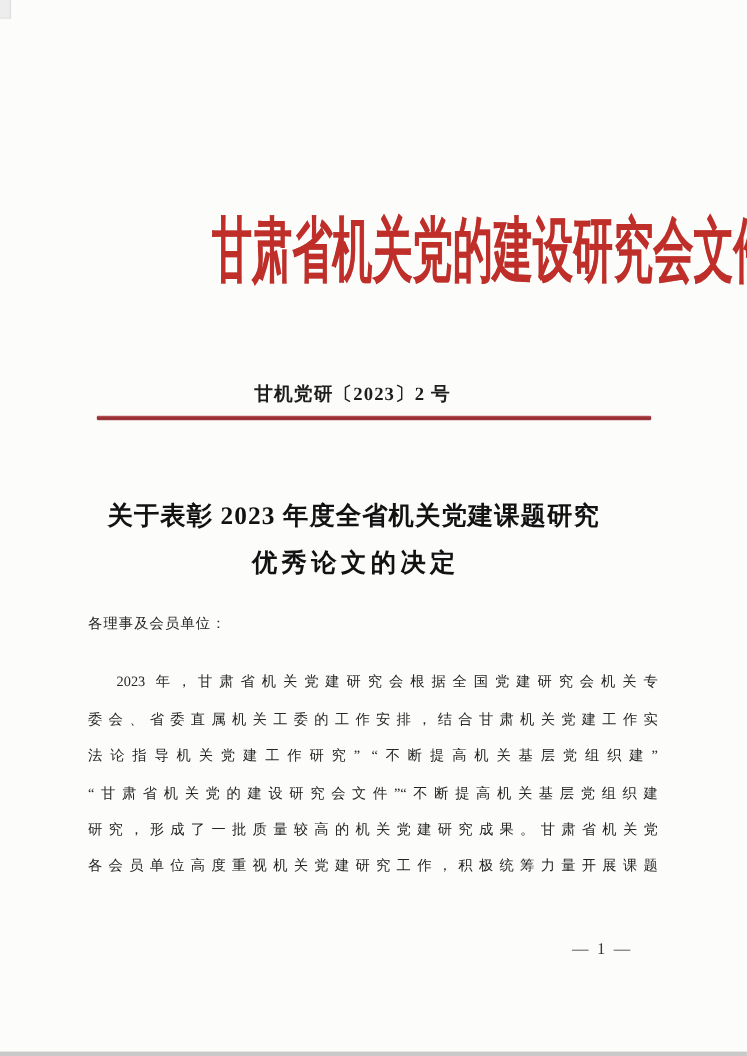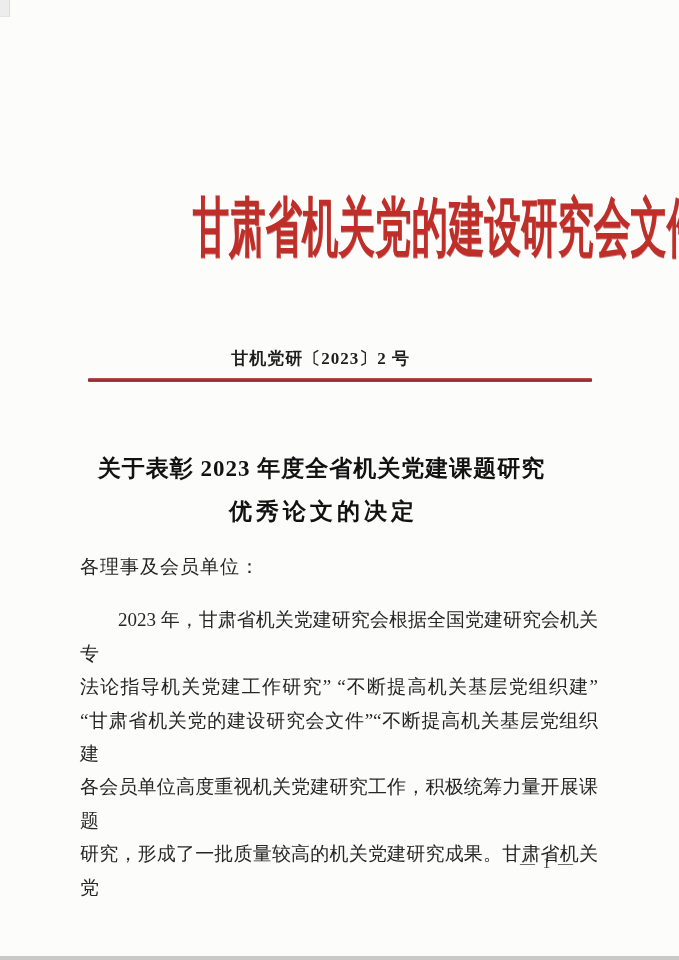--- a/index.html
+++ b/index.html
@@ -91,21 +91,21 @@
   .doc-title .line2 {
     letter-spacing: 4px;
     text-indent: 4px;
   }
   
   .body-text {
     position: absolute;
     top: 550px;
     left: 80px;
     width: 518px;
-    font-size: 19px;
+    font-size: 13px;
     line-height: 33.4px;
     color: #262626;
   }
   .body-text .salutation {
     text-align: left;
     letter-spacing: 1px;
   }
   .body-text .jline {
     text-align: justify;
     text-align-last: justify;
@@ -141,23 +141,24 @@
   <div class="red-rule"></div>
 
   <div class="doc-title">
     <div class="line">关于表彰 2023 年度全省机关党建课题研究</div>
     <div class="line line2">优秀论文的决定</div>
   </div>
 
   <div class="body-text">
     <div class="salutation">各理事及会员单位：</div>
     <div class="jline first-line">2023 年，甘肃省机关党建研究会根据全国党建研究会机关专</div>
+    <div class="jline">委会、省委直属机关工委的工作安排，结合甘肃机关党建工作实</div>
     <div class="jline">法论指导机关党建工作研究” “不断提高机关基层党组织建”</div>
     <div class="jline">“甘肃省机关党的建设研究会文件”“不断提高机关基层党组织建</div>
+    <div class="jline">研究，形成了一批质量较高的机关党建研究成果。甘肃省机关党</div>
     <div class="jline">各会员单位高度重视机关党建研究工作，积极统筹力量开展课题</div>
-    <div class="jline">研究，形成了一批质量较高的机关党建研究成果。甘肃省机关党</div>
   </div>
 
   <div class="page-number">— 1 —</div>
 
   <div class="scan-bottom"></div>
 
 </div>
 
 </body></html>

